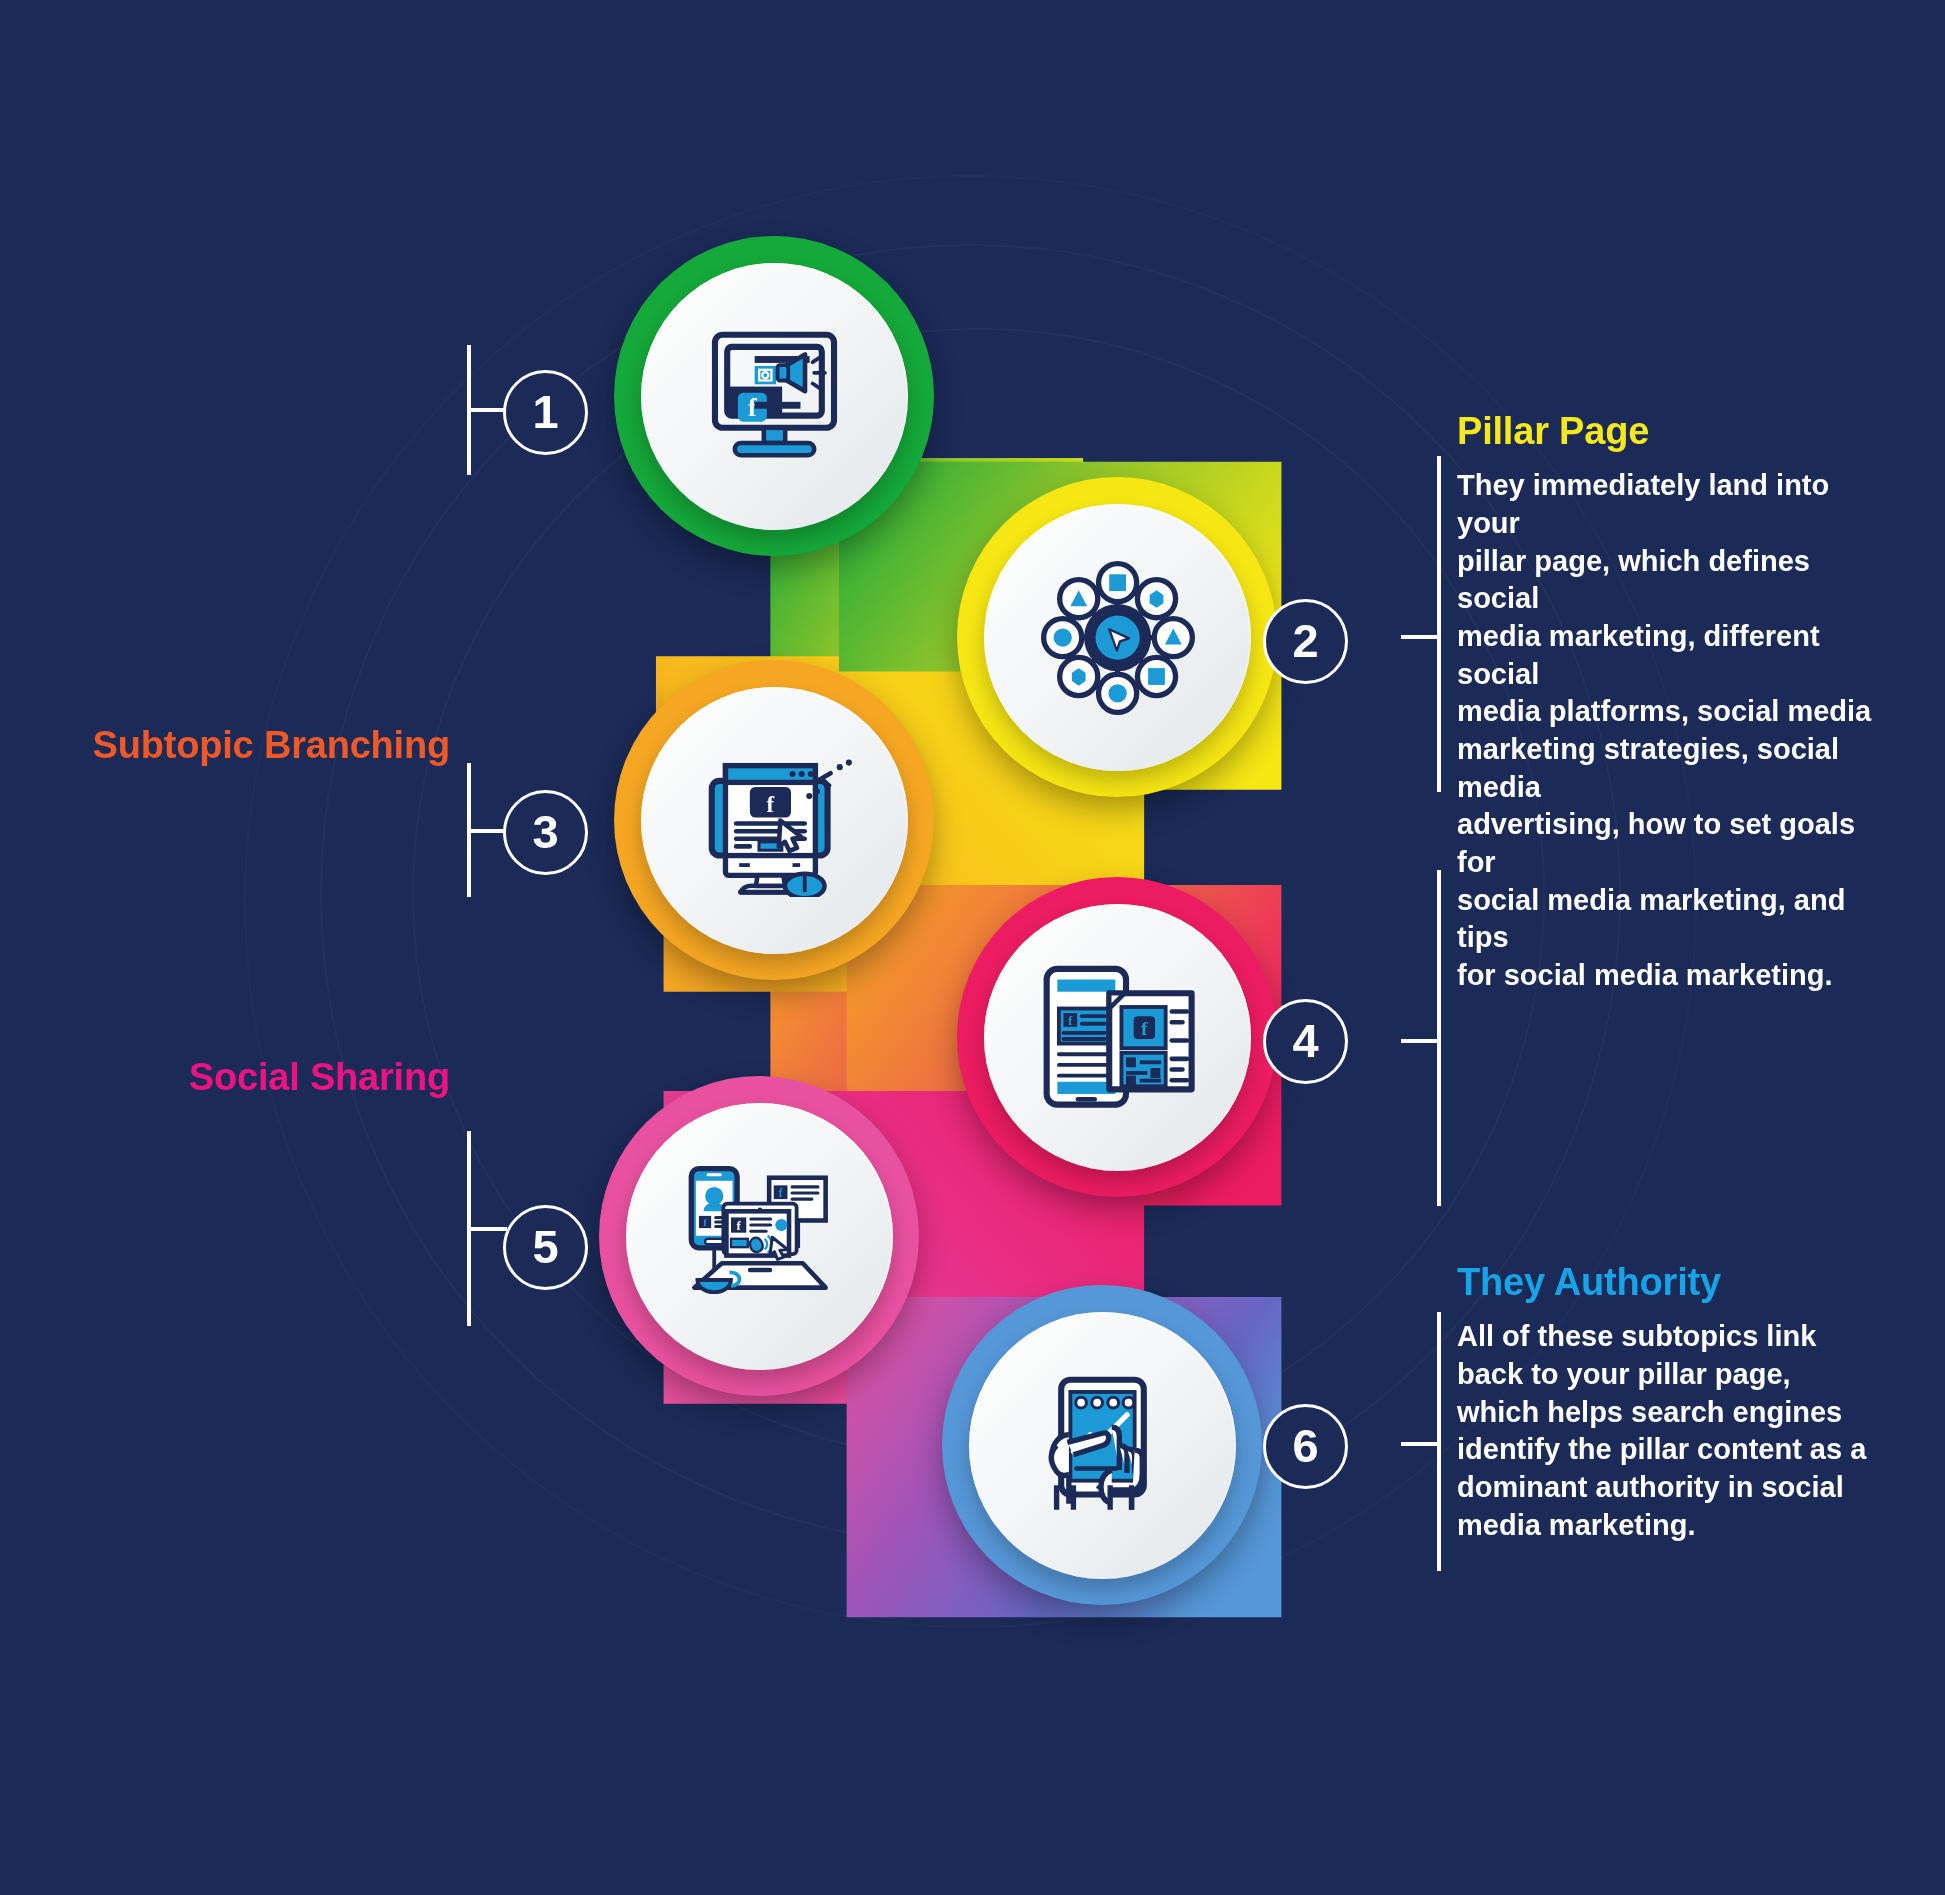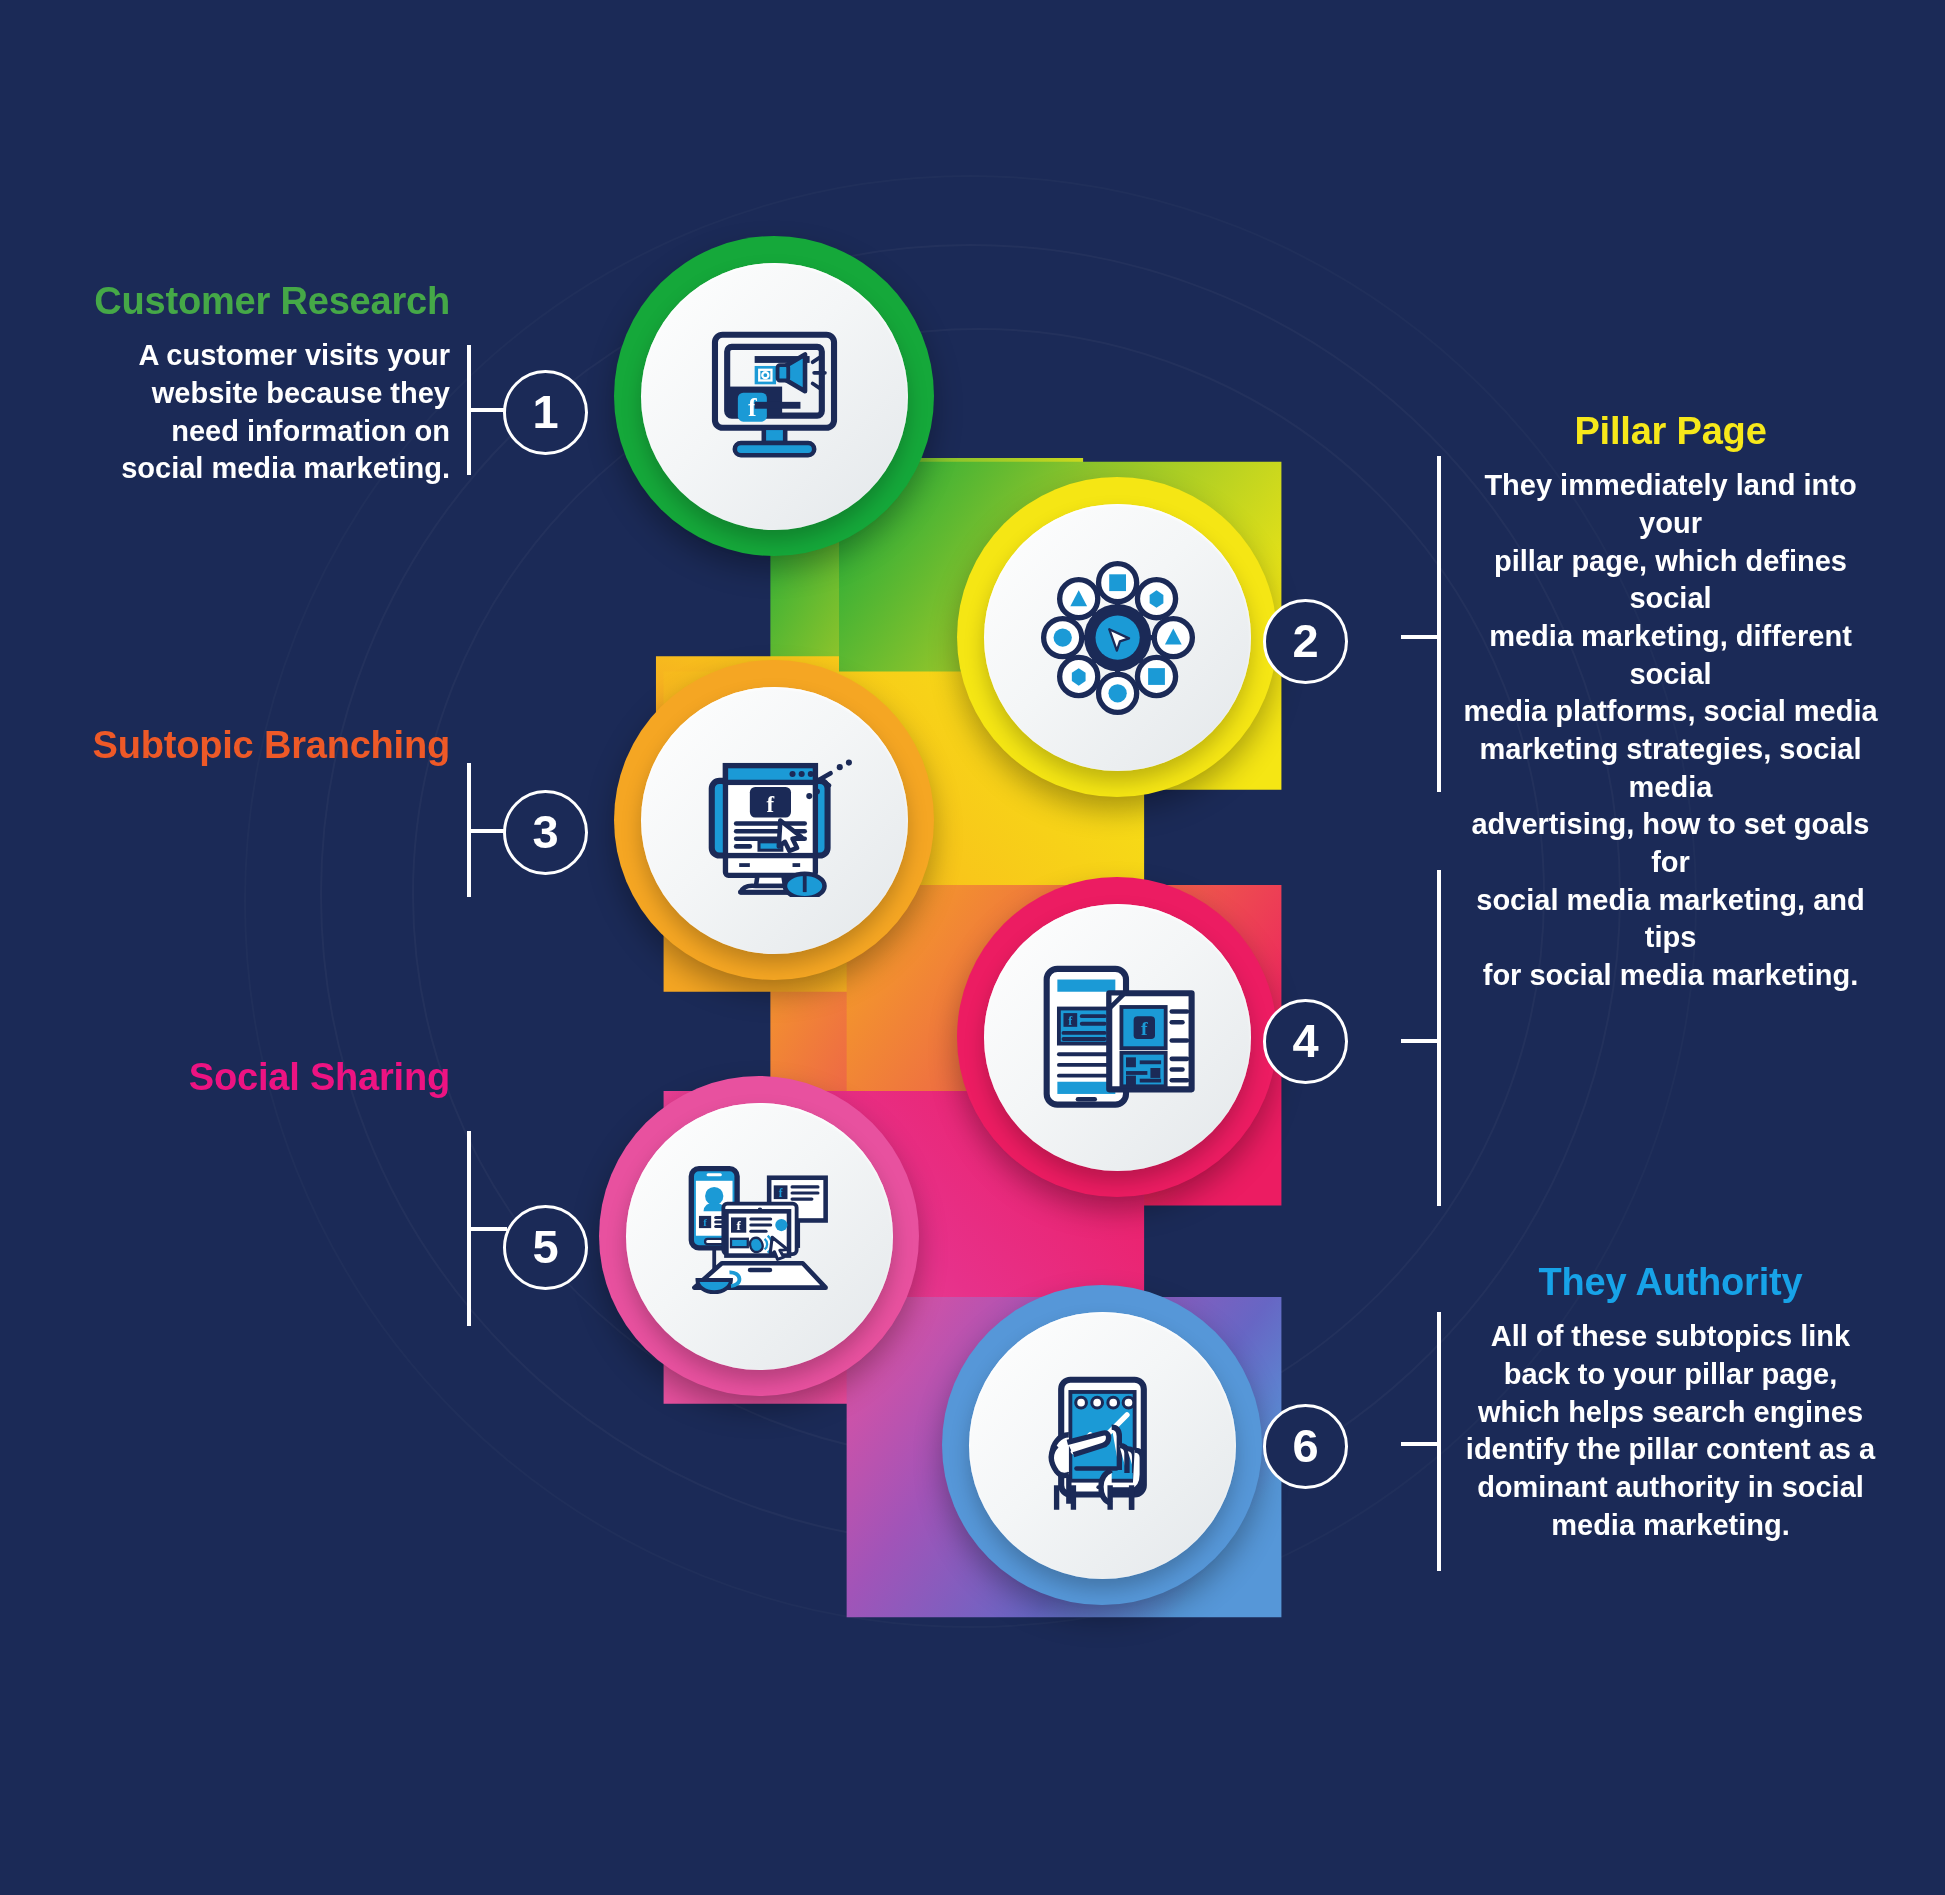--- a/index.html
+++ b/index.html
@@ -66,21 +66,21 @@
   .txt .head{
     font-size:38px;font-weight:700;letter-spacing:-0.2px;
     margin:0 0 15.3px 0;line-height:1.05;
   }
   .txt .body{
     font-size:29px;font-weight:700;color:#ffffff;
     line-height:1.30;margin:0;
     white-space:pre-line;
   }
   .txt.left{text-align:right;}
-  .txt.right{text-align:center;}
+  .txt.right{text-align:left;}
 </style>
 </head>
 <body style="background: rgb(27, 42, 87);">
 
 <div class="stage">
 
   <div class="bg-arc a1"></div>
   <div class="bg-arc a2"></div>
   <div class="bg-arc a3"></div>
 
@@ -171,27 +171,20 @@
       </svg>
     </div>
   </div>
   <div class="badge" style="left:503px;top:370px;">
     <span>1</span>
   </div>
   <div class="bracket" style="left:467px;top:345px;height:130px;width:40px;">
     <div class="vline" style="height:130px;"></div>
     <div class="hline" style="left:2.3px;top:63px;width:38px;"></div>
   </div>
-  <div class="txt left" style="left:76px;top:282px;width:374px;">
-    <div class="head" style="color:#45A847;">Customer Research</div>
-    <div class="body">A customer visits your
-website because they
-need information on
-social media marketing.</div>
-  </div>
 
   <div class="node" style="left:957px;top:477px;">
     <div class="ring" style="width:320px;height:320px;background:#F5E614;"></div>
     <div class="disc" style="left:27px;top:27px;width:267px;height:267px;">
       <svg class="icon-svg" width="164" height="164" viewBox="0 0 215 215">
         <g stroke="#1b2a57" stroke-width="7">
           <line x1="107" y1="107" x2="107" y2="42"></line>
           <line x1="107" y1="107" x2="107" y2="172"></line>
           <line x1="107" y1="107" x2="42" y2="107"></line>
           <line x1="107" y1="107" x2="172" y2="107"></line>

